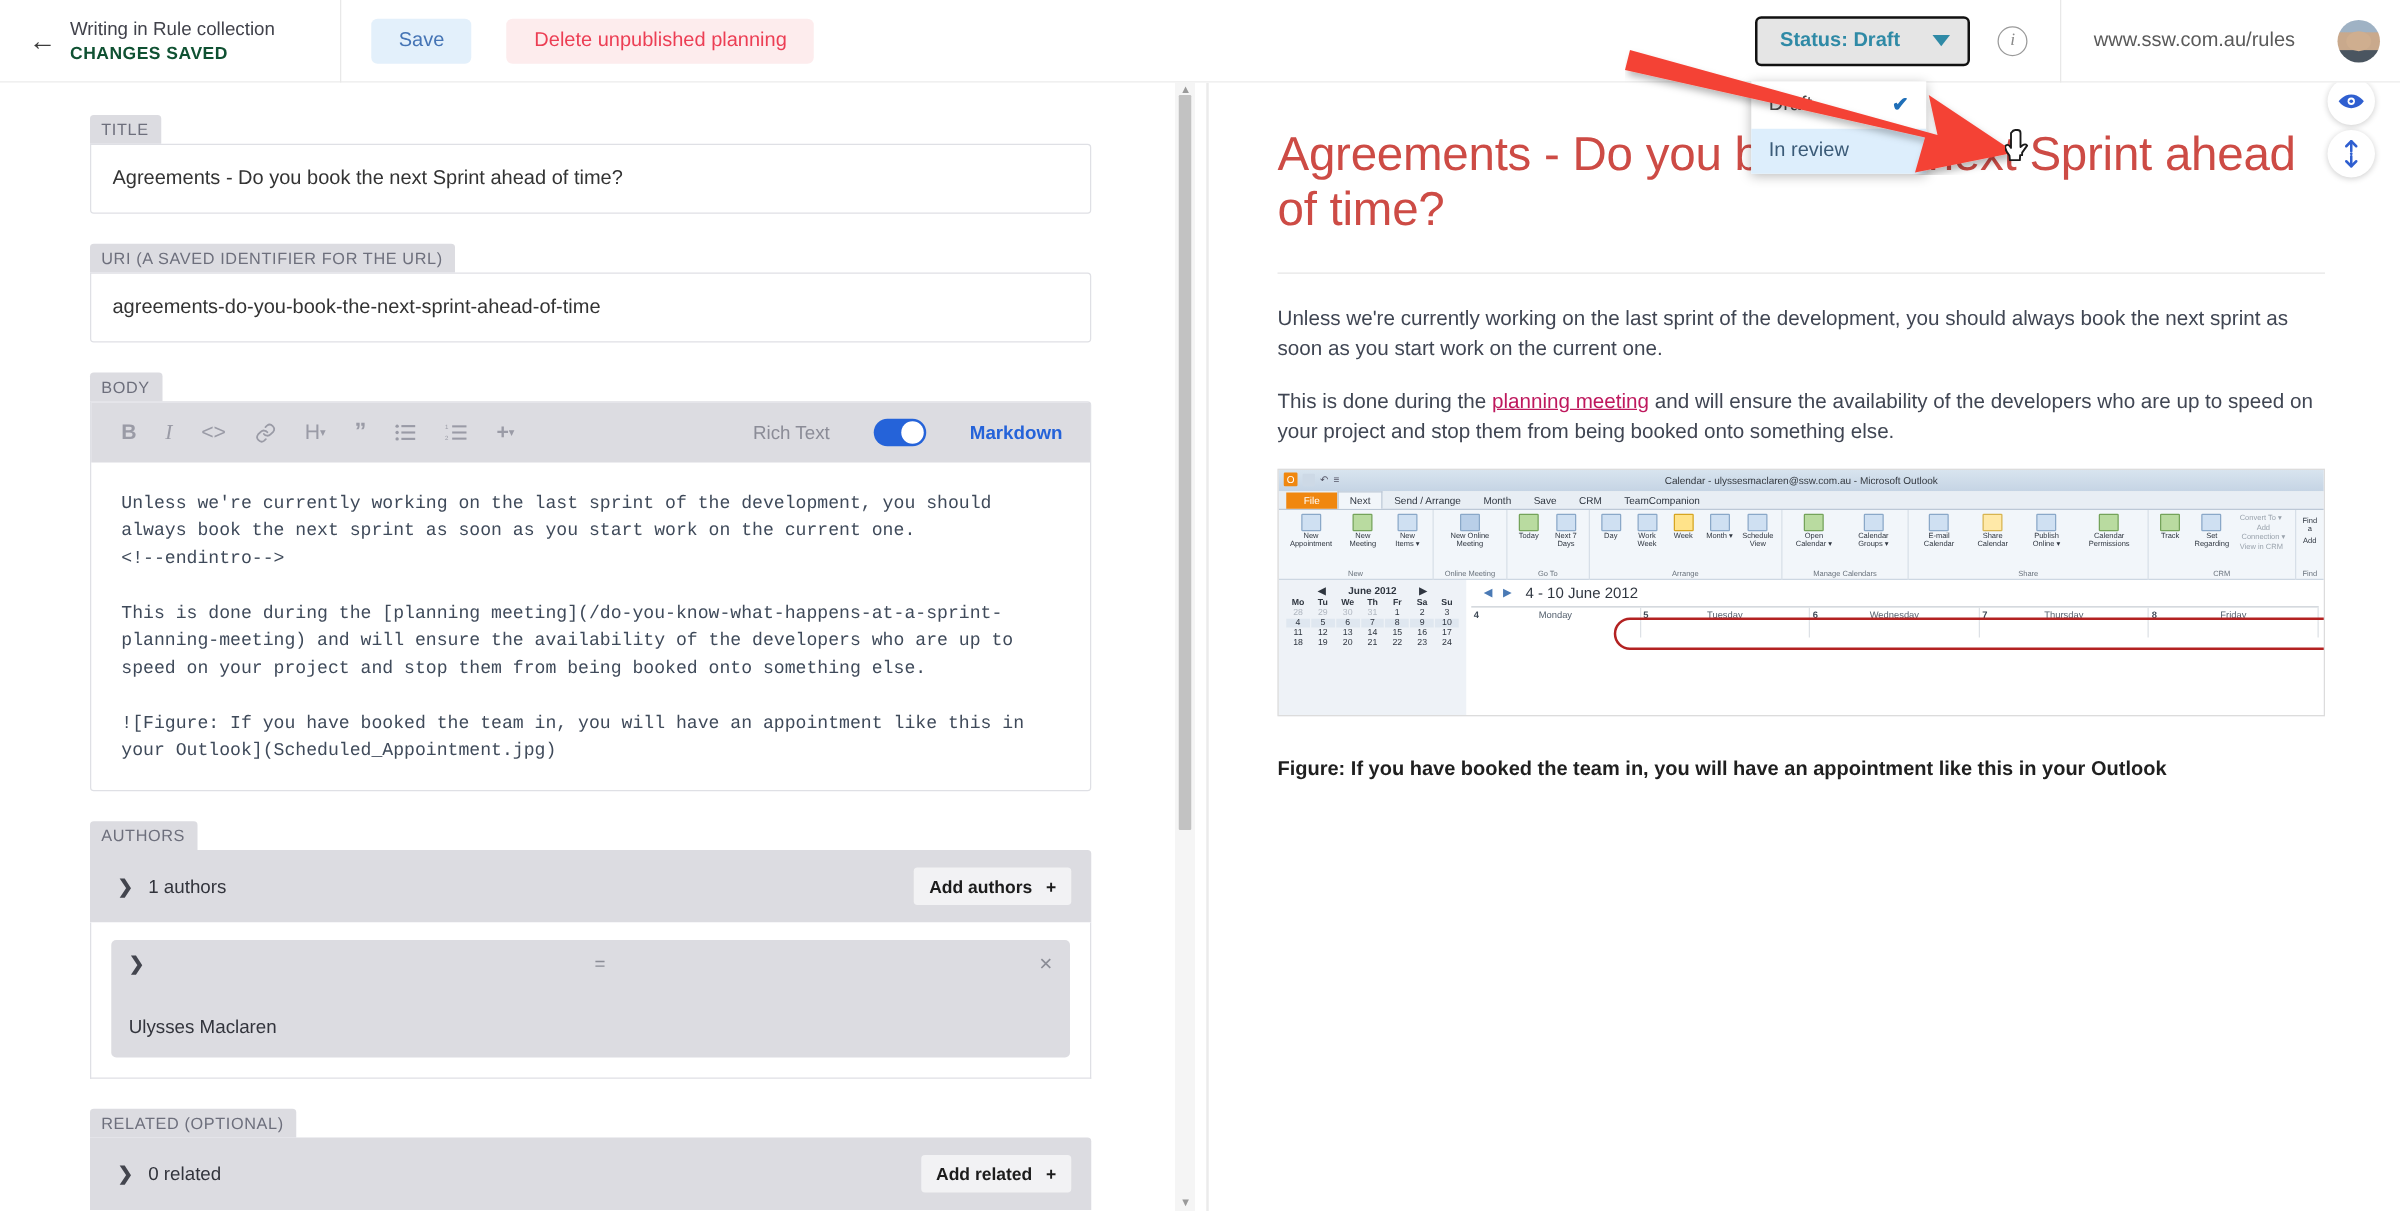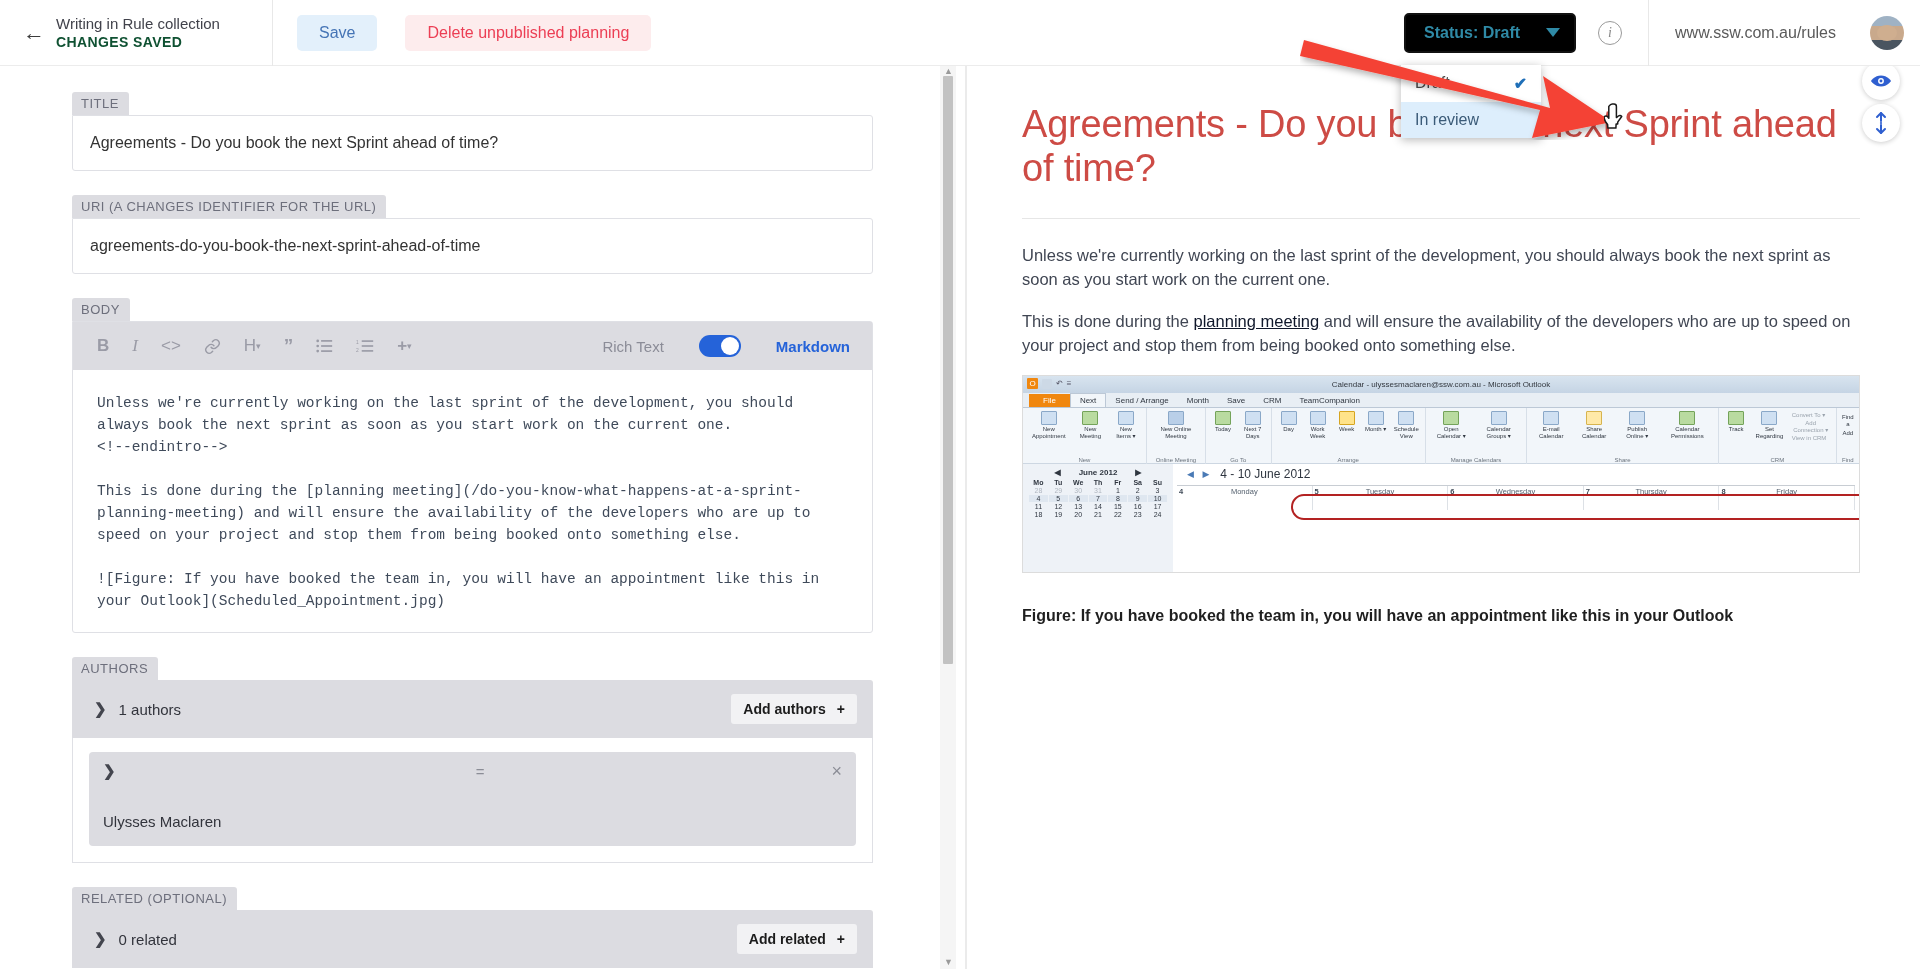--- a/index.html
+++ b/index.html
@@ -30,21 +30,21 @@
     font-family: "Liberation Sans", sans-serif;
   }
   .btn-delete {
     background: #fdeced; color: #ec3e54; border: none; border-radius: 5px;
     font-size: 16px; padding: 9px 22px; margin-left: 28px; cursor: pointer;
     font-family: "Liberation Sans", sans-serif;
   }
   .topbar-spacer { flex: 1; }
   .status-wrap { position: relative; }
   .status-btn {
-    background: #000000; border: 2px solid #111; border-radius: 5px;
+    background: #e5e5e5; border: 2px solid #111; border-radius: 5px;
     color: #2f8aa6; font-size: 16px; font-weight: bold;
     padding: 9px 14px 9px 18px; display: flex; align-items: center; gap: 26px;
     cursor: pointer;
   }
   .caret-down {
     width: 0; height: 0; border-left: 7px solid transparent;
     border-right: 7px solid transparent; border-top: 9px solid #2f8aa6;
   }
   .info-icon {
     width: 24px; height: 24px; border: 1.6px solid #9a9a9a; border-radius: 50%;
@@ -161,21 +161,21 @@
   .right-pane {
     position: absolute; top: 66px; left: 967px; width: 953px; height: 903px;
     background: #ffffff; overflow: hidden; padding: 36px 60px 0 55px;
   }
   .preview-title {
     font-size: 38px; line-height: 44px; color: #cd4b45; font-weight: normal;
     letter-spacing: -.2px;
   }
   .preview-rule { height: 1px; background: #e6e6e6; margin: 28px 0 24px 0; }
   .preview-p { font-size: 16.5px; line-height: 24px; color: #404653; margin-bottom: 18px; }
-  .preview-p a { color: #0f172a; text-decoration: underline; }
+  .preview-p a { color: #be185d; text-decoration: underline; }
   .figure-caption { font-size: 16px; font-weight: bold; color: #1f1f1f; margin-top: 34px; }
 
   
   .shot {
     width: 100%; height: 198px; border: 1px solid #dcdcdc; background: #eef0f3;
     position: relative; overflow: hidden;
   }
   .ol-title {
     height: 17px; background: linear-gradient(#d8e4ef, #c5d4e4);
     font-size: 8px; color: #33383f; display: flex; align-items: center; justify-content: center;
@@ -290,21 +290,21 @@
 
   <div class="left-pane">
     <div class="form-inner">
 
       <div class="field">
         <div class="field-label">TITLE</div>
         <input class="field-input" type="text" value="Agreements - Do you book the next Sprint ahead of time?" style="">
       </div>
 
       <div class="field">
-        <div class="field-label">URI (A CHANGES IDENTIFIER FOR THE URL)</div>
+        <div class="field-label">URI (A SAVED IDENTIFIER FOR THE URL)</div>
         <input class="field-input" type="text" value="agreements-do-you-book-the-next-sprint-ahead-of-time" style="">
       </div>
 
       <div class="field">
         <div class="field-label">BODY</div>
         <div class="editor-box">
           <div class="editor-toolbar">
             <span class="tb-icon" style="font-weight:bold;">B</span>
             <span class="tb-icon" style="font-style:italic;font-family:'Liberation Serif',serif;">I</span>
             <span class="tb-icon">&lt;&gt;</span>

